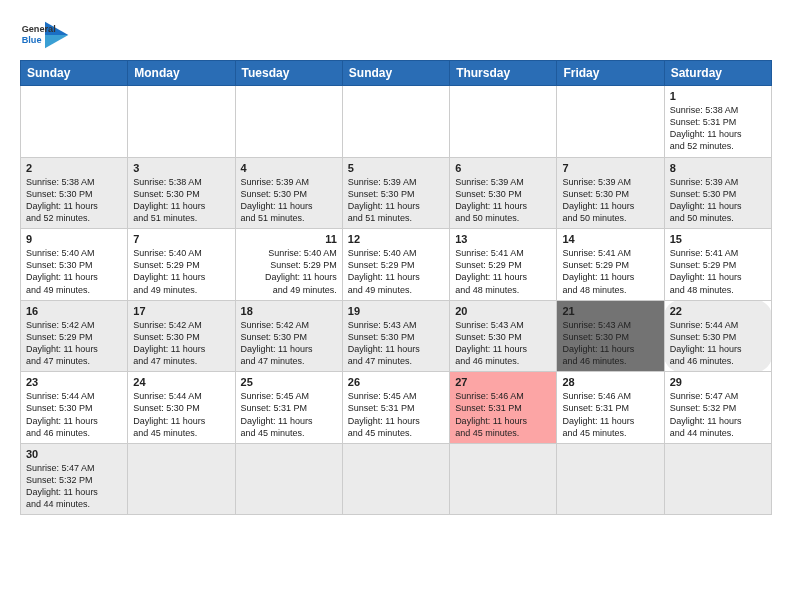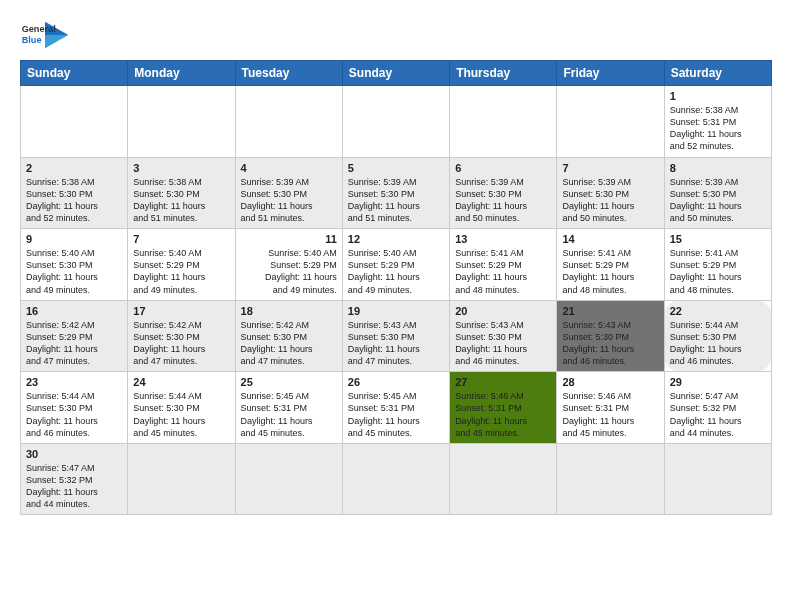--- a/index.html
+++ b/index.html
@@ -313,21 +313,21 @@
 Daylight: 11 hours
 and 45 minutes.</div>
           </td>
           <td style="background: rgb(255, 255, 255);">
             <span class="date-num">26</span>
             <div class="cell-info" style="white-space: pre-line;">Sunrise: 5:45 AM
 Sunset: 5:31 PM
 Daylight: 11 hours
 and 45 minutes.</div>
           </td>
-          <td style="background: #4d7c0f;">
+          <td style="background: #fca5a5;">
             <span class="date-num">27</span>
             <div class="cell-info" style="white-space: pre-line;">Sunrise: 5:46 AM
 Sunset: 5:31 PM
 Daylight: 11 hours
 and 45 minutes.</div>
           </td>
           <td style="background: rgb(255, 255, 255);">
             <span class="date-num">28</span>
             <div class="cell-info" style="white-space: pre-line;">Sunrise: 5:46 AM
 Sunset: 5:31 PM

